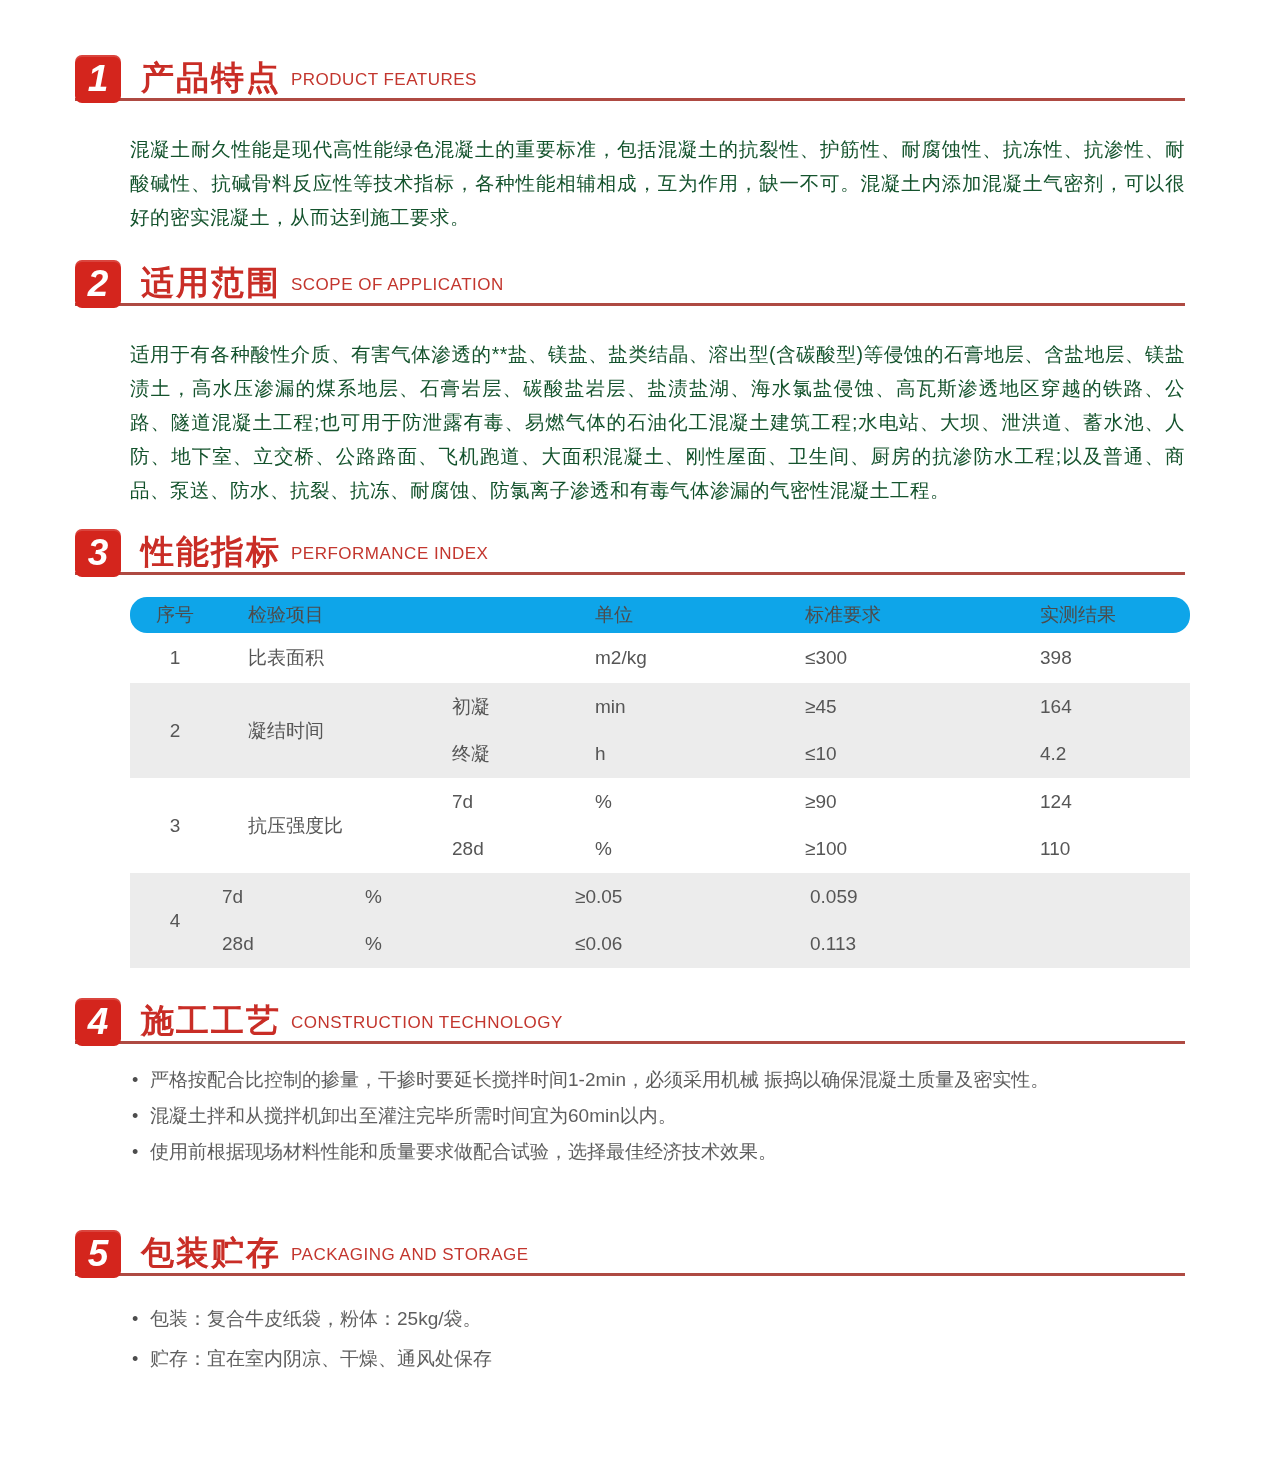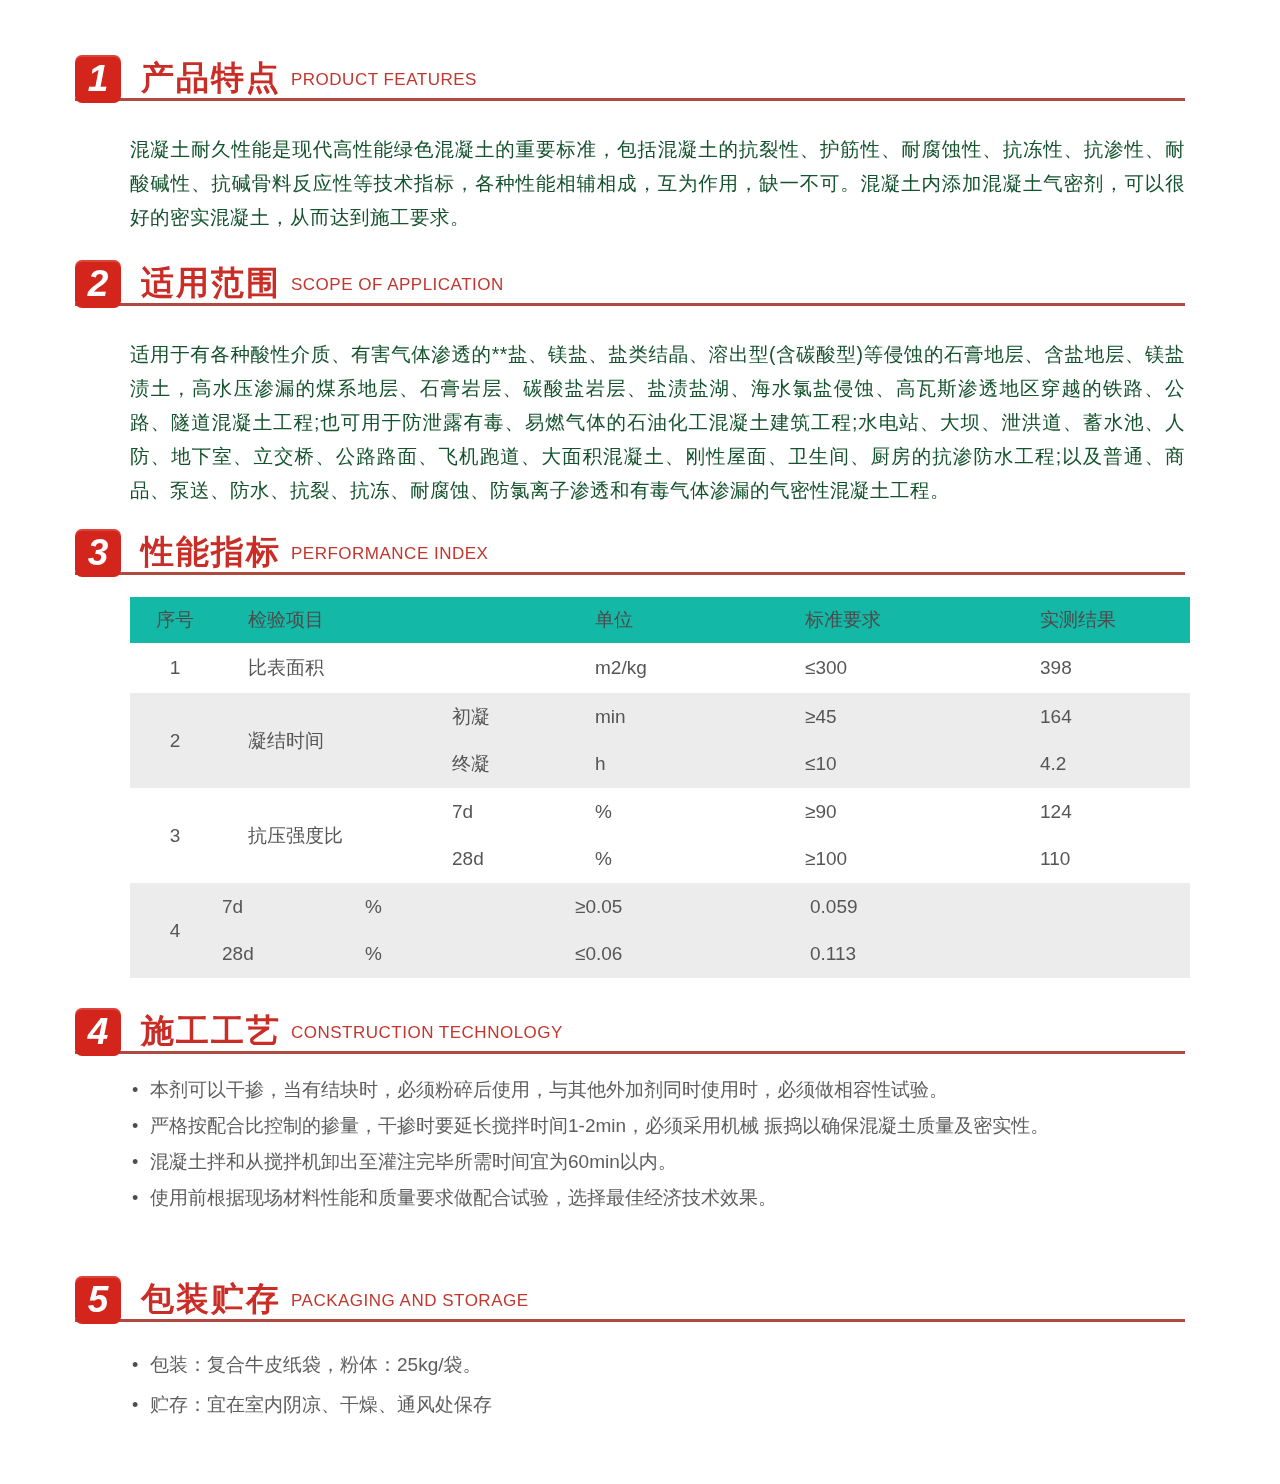--- a/index.html
+++ b/index.html
@@ -83,21 +83,21 @@
     color: #4d4d4d;
     font-size: 18px;
   }
 
   
   .perf-table { margin: 22px 0 0 130px; width: 1060px; font-size: 19px; color: #565656; }
   .t-head, .t-single, .t-subrow {
     display: grid;
     grid-template-columns: 90px 230px 145px 210px 235px 150px;
   }
-  .t-head { background: #14b8a6; height: 46px; align-items: center; color: #4c4c4c; }
+  .t-head { background: #0ea5e9; height: 36px; align-items: center; color: #4c4c4c; border-radius: 17px; }
   .t-single { height: 50px; align-items: center; background: #ffffff; }
   .t-double { display: grid; grid-template-columns: 90px 230px 740px; background: #ffffff; }
   .t-double.shaded, .t-single.shaded { background: #ececec; }
   .t-double .merge-no, .t-double .merge-item { display: flex; align-items: center; }
   .t-double .merge-no { justify-content: center; }
   .t-double .merge-item { padding-left: 28px; }
   .t-subrow { grid-template-columns: 145px 210px 235px 150px; height: 47.5px; align-items: center; }
   .c-no { text-align: center; }
   .c-item { padding-left: 28px; }
   .c-sub { padding-left: 2px; }
@@ -217,21 +217,20 @@
   </div>
 
   <div class="spacer-s4"></div>
 
   <div class="sec-head">
     <div class="sec-badge">4</div>
     <div class="sec-title-zh">施工工艺</div>
     <div class="sec-title-en">CONSTRUCTION TECHNOLOGY</div>
   </div>
   <div class="bullets">
-    <div class="bullet">本剂可以干掺，当有结块时，必须粉碎后使用，与其他外加剂同时使用时，必须做相容性试验。</div>
     <div class="bullet">严格按配合比控制的掺量，干掺时要延长搅拌时间1-2min，必须采用机械 振捣以确保混凝土质量及密实性。</div>
     <div class="bullet">混凝土拌和从搅拌机卸出至灌注完毕所需时间宜为60min以内。</div>
     <div class="bullet">使用前根据现场材料性能和质量要求做配合试验，选择最佳经济技术效果。</div>
   </div>
 
   <div class="spacer-s5"></div>
 
   <div class="sec-head">
     <div class="sec-badge">5</div>
     <div class="sec-title-zh">包装贮存</div>

